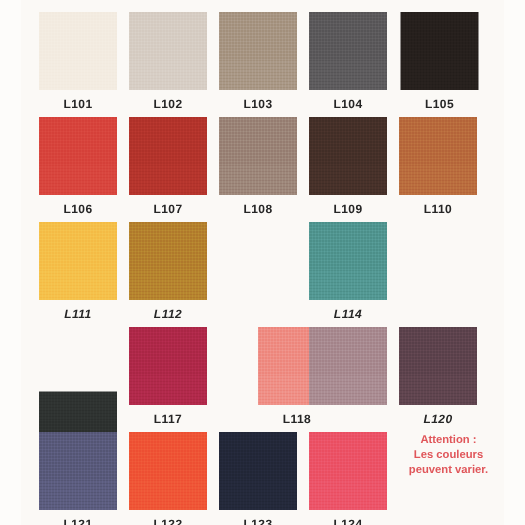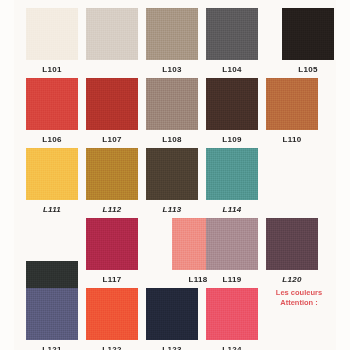--- a/index.html
+++ b/index.html
@@ -89,30 +89,31 @@
 <div id="page">
   <div id="paper"></div>
   <div class="grid" id="grid">
       <div class="row" style="top: 8px;">
         <div class="cell" style="left: 0px;">
           <div class="swatch" title="ivoire" style="background: rgb(243, 236, 225);"></div>
           <div class="label">L101</div>
         </div>
         <div class="cell" style="left: 60px;">
           <div class="swatch" title="beige clair" style="background: rgb(215, 206, 196);"></div>
+          <div class="label">L102</div>
         </div>
         <div class="cell" style="left: 120px;">
           <div class="swatch" title="taupe" style="background: rgb(168, 150, 132);"></div>
           <div class="label">L103</div>
         </div>
         <div class="cell" style="left: 180px;">
           <div class="swatch" title="gris moyen" style="background: rgb(92, 90, 92);"></div>
           <div class="label">L104</div>
         </div>
-        <div class="cell" style="left: 256px;">
+        <div class="cell" style="left: 241px;">
           <div class="swatch" title="noir" style="background: rgb(37, 31, 28);"></div>
           <div class="label">L105</div>
         </div>
       </div>
       <div class="row" style="top: 78px;">
         <div class="cell" style="left: 0px;">
           <div class="swatch" title="rouge" style="background: rgb(216, 69, 61);"></div>
           <div class="label">L106</div>
         </div>
         <div class="cell" style="left: 60px;">
@@ -134,45 +135,40 @@
       </div>
       <div class="row" style="top: 148px; font-style: italic;">
         <div class="cell" style="left: 0px;">
           <div class="swatch" title="jaune" style="background: rgb(245, 192, 74);"></div>
           <div class="label">L111</div>
         </div>
         <div class="cell" style="left: 60px;">
           <div class="swatch" title="ocre" style="background: rgb(181, 130, 46);"></div>
           <div class="label">L112</div>
         </div>
-        <div class="cell" style="left: 120px;">
-          <div class="swatch" title="brun olive" style="background: rgb(77, 64, 50);"></div>
-          <div class="label">L113</div>
-        </div>
         <div class="cell" style="left: 180px;">
           <div class="swatch" title="vert canard" style="background: rgb(82, 150, 145);"></div>
           <div class="label">L114</div>
         </div>
       </div>
       <div class="row" style="top: 218px;">
         <div class="cell" style="left: 0px; margin-top: 43px;">
           <div class="swatch" title="anthracite" style="background: rgb(46, 50, 48);"></div>
           <div class="label">L116</div>
         </div>
         <div class="cell" style="left: 60px; border-radius: 16px;">
           <div class="swatch" title="framboise" style="background: rgb(176, 41, 74);"></div>
           <div class="label">L117</div>
         </div>
         <div class="cell" style="left: 120px; padding-left: 26px;">
           <div class="swatch" title="saumon" style="background: rgb(239, 142, 133);"></div>
           <div class="label">L118</div>
         </div>
         <div class="cell" style="left: 180px;">
           <div class="swatch" title="vieux rose" style="background: rgb(169, 139, 145);"></div>
-          <div class="label">L119</div>
         </div>
         <div class="cell" style="left: 240px; font-style: italic;">
           <div class="swatch" title="prune" style="background: rgb(94, 68, 78);"></div>
           <div class="label">L120</div>
         </div>
       </div>
       <div class="row" style="top: 288px;">
         <div class="cell" style="left: 0px;">
           <div class="swatch" title="bleu ardoise" style="background: rgb(90, 91, 125);"></div>
           <div class="label">L121</div>
@@ -186,16 +182,17 @@
           <div class="label">L123</div>
         </div>
         <div class="cell" style="left: 180px;">
           <div class="swatch" title="corail" style="background: rgb(236, 84, 104);"></div>
           <div class="label">L124</div>
         </div>
       </div>
     </div>
 
   <div class="note">
+    <div>Attention :</div>
     <div>Les couleurs</div>
-    <div>Attention :</div>
+    <div>peuvent varier.</div>
   </div>
 </div>
 
 </body></html>

